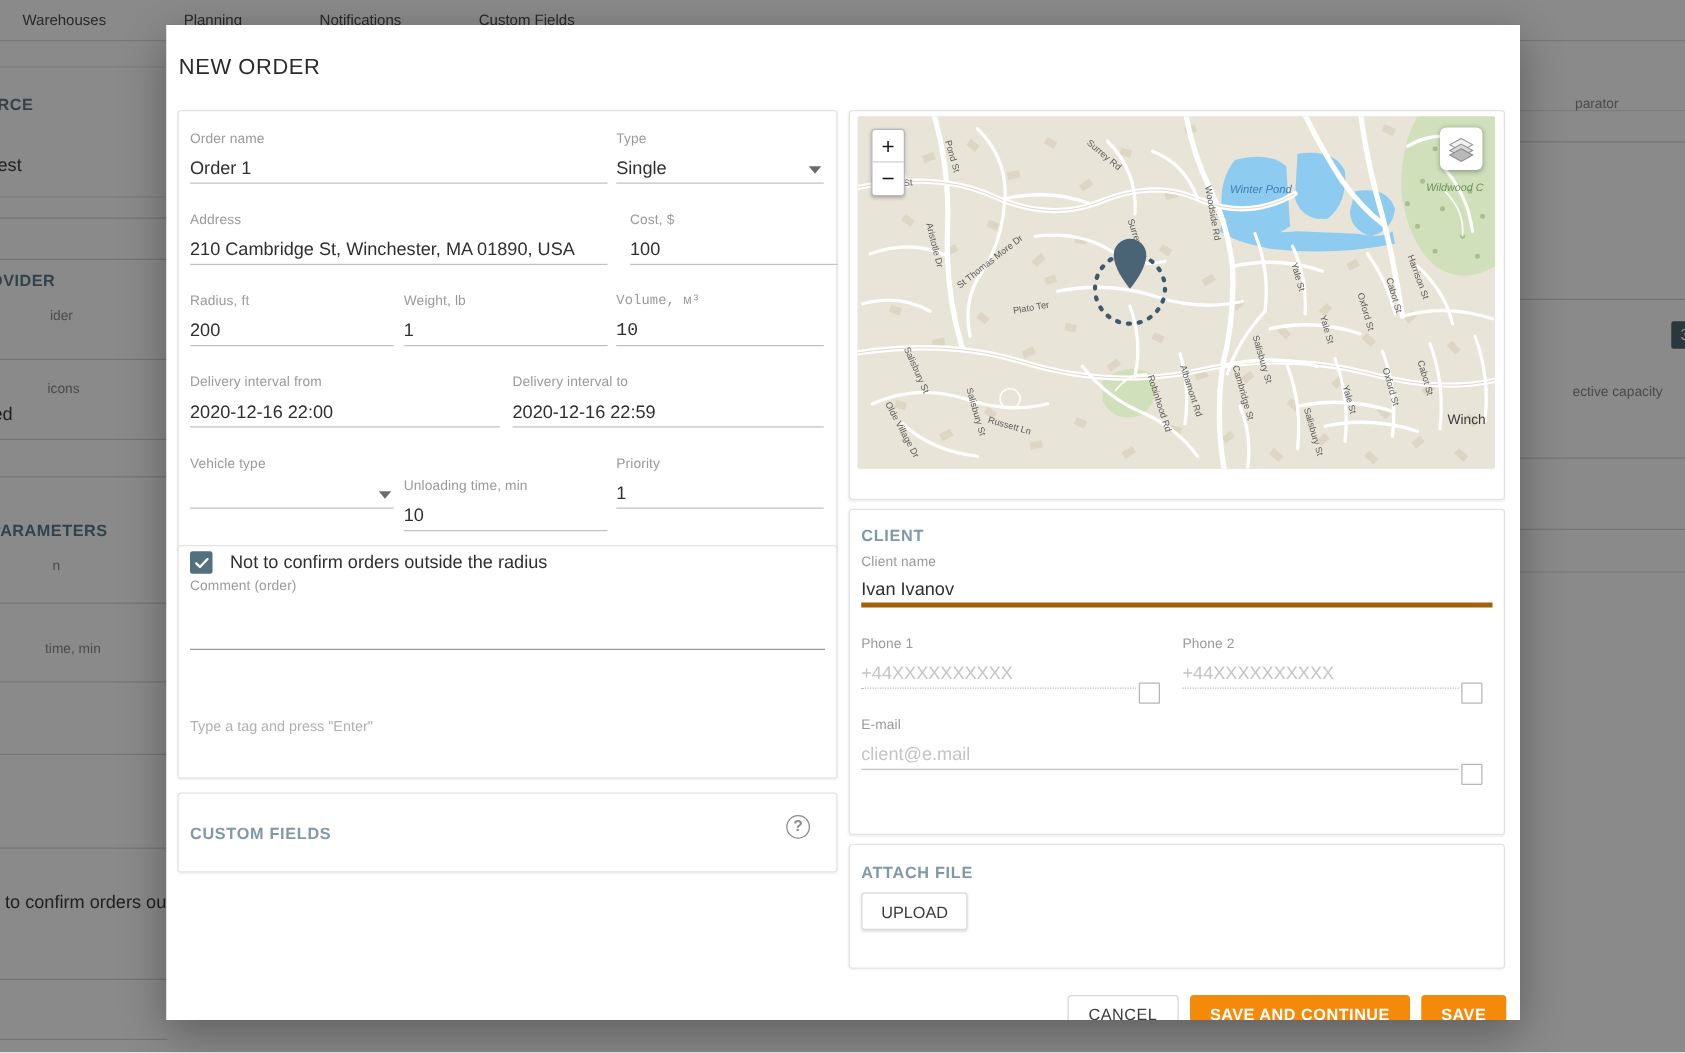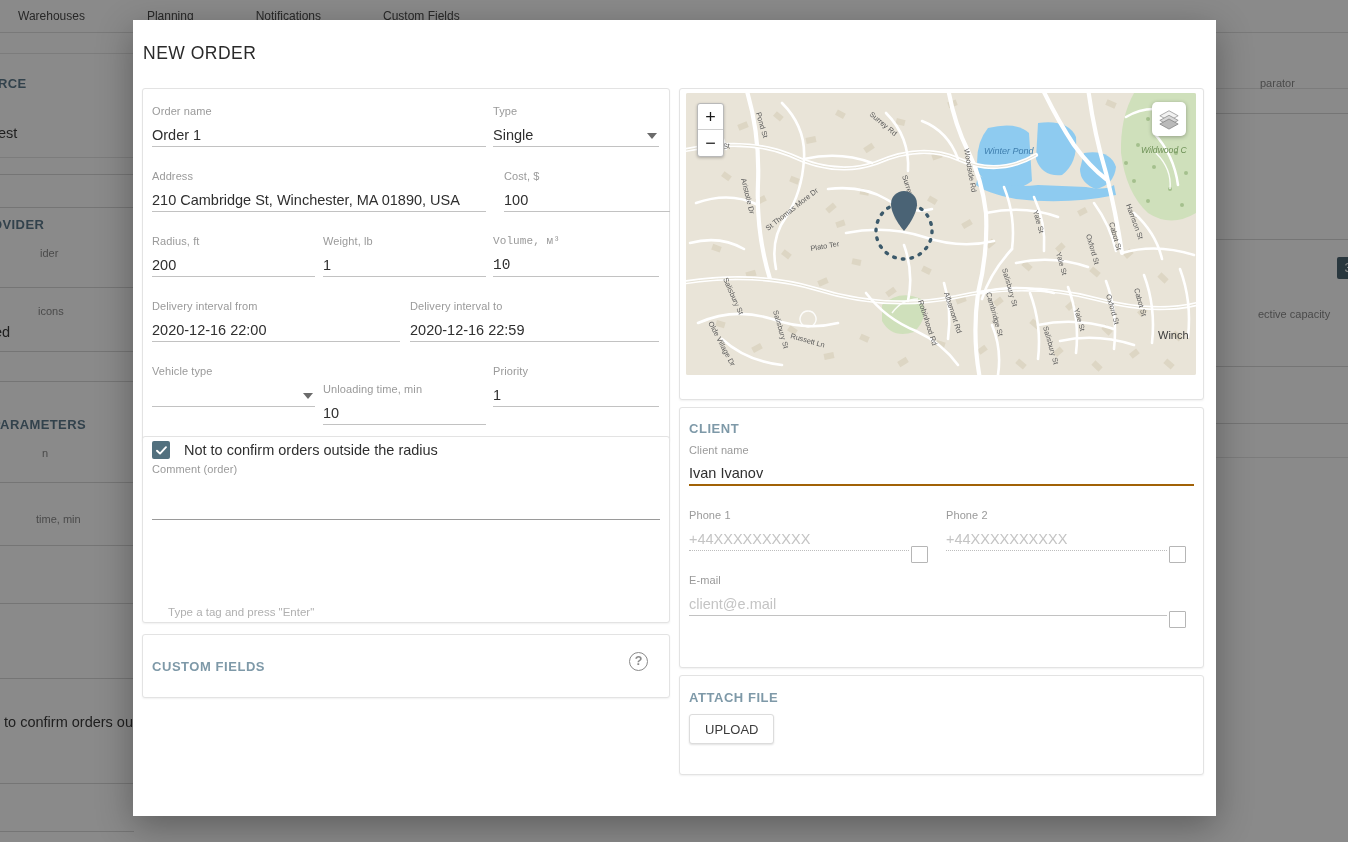--- a/index.html
+++ b/index.html
@@ -65,21 +65,21 @@
     letter-spacing: .1px;
   }
   .f-input {
     margin-top: 7px; height: 22px; font-size: 14.5px; color: #2f2f2f;
     border: none; border-bottom: 1px solid #c2c2c2; background: transparent;
     width: 100%; padding: 0 0 2px 0; outline: none; font-family: inherit;
     border-radius: 0;
   }
   .f-input::placeholder { color: #c4c4c4; }
   .f-input.dotted { border-bottom: 1px dotted #bdbdbd; }
-  .f-input.strong { border-bottom: 2px solid #a16207; }
+  .f-input.strong { border-bottom: 4px solid #a16207; }
   .f-input.empty-line { border-bottom: 1px solid #9a9a9a; }
   .caret {
     position: absolute; right: 2px; bottom: 8px;
     width: 0; height: 0; border-left: 5px solid transparent;
     border-right: 5px solid transparent; border-top: 6px solid #6b6b6b;
   }
 
   
   .cbx-row { position: absolute; display: flex; align-items: center; }
   .cbx {
@@ -269,21 +269,21 @@
         </svg>
       </span>
       <span class="cbx-label">Not to confirm orders outside the radius</span>
     </div>
 
     <div class="field" style="left:19px; top:443px; width:508px;">
       <div class="f-label">Comment (order)</div>
       <input class="f-input empty-line" style="margin-top: 22px;">
     </div>
 
-    <div class="hint" style="left:19px; top:586px;margin-left:16px;">Type a tag and press "Enter"</div>
+    <div class="hint" style="left:19px; top:556px;">Type a tag and press "Enter"</div>
 
     <div class="card" style="left:9px; top:614px; width:528px; height:64px;"></div>
     <div class="sec-title" style="left:19px; top:639px;">CUSTOM FIELDS</div>
     <div class="help-icon" style="left:496px; top:632px;">?</div>
 
     <div class="card" style="left:546px; top:68px; width:525px; height:312px;"></div>
 
     <div class="map-wrap" style="left:553px; top:73px; width:510px; height:282px;">
       <svg class="map-svg" width="510" height="282" viewBox="0 0 510 282">
         <rect x="0" y="0" width="510" height="282" fill="#e9e4d8"></rect>
@@ -500,15 +500,20 @@
     <div class="field" style="left:556px; top:554px; width:478px;">
       <div class="f-label">E-mail</div>
       <input class="f-input" placeholder="client@e.mail" style="">
     </div>
     <div class="cbx-empty" style="left:1036px; top:591px;"></div>
 
     <div class="card" style="left:546px; top:655px; width:525px; height:100px;"></div>
     <div class="sec-title" style="left:556px; top:670px;">ATTACH FILE</div>
     <button class="btn-upload" style="position:absolute; left:556px; top:694px;">UPLOAD</button>
 
+    <div class="footer">
+      <button class="btn btn-cancel">CANCEL</button>
+      <button class="btn btn-orange">SAVE AND CONTINUE</button>
+      <button class="btn btn-orange">SAVE</button>
+    </div>
 
   </div>
 </div>
 
 </body></html>

